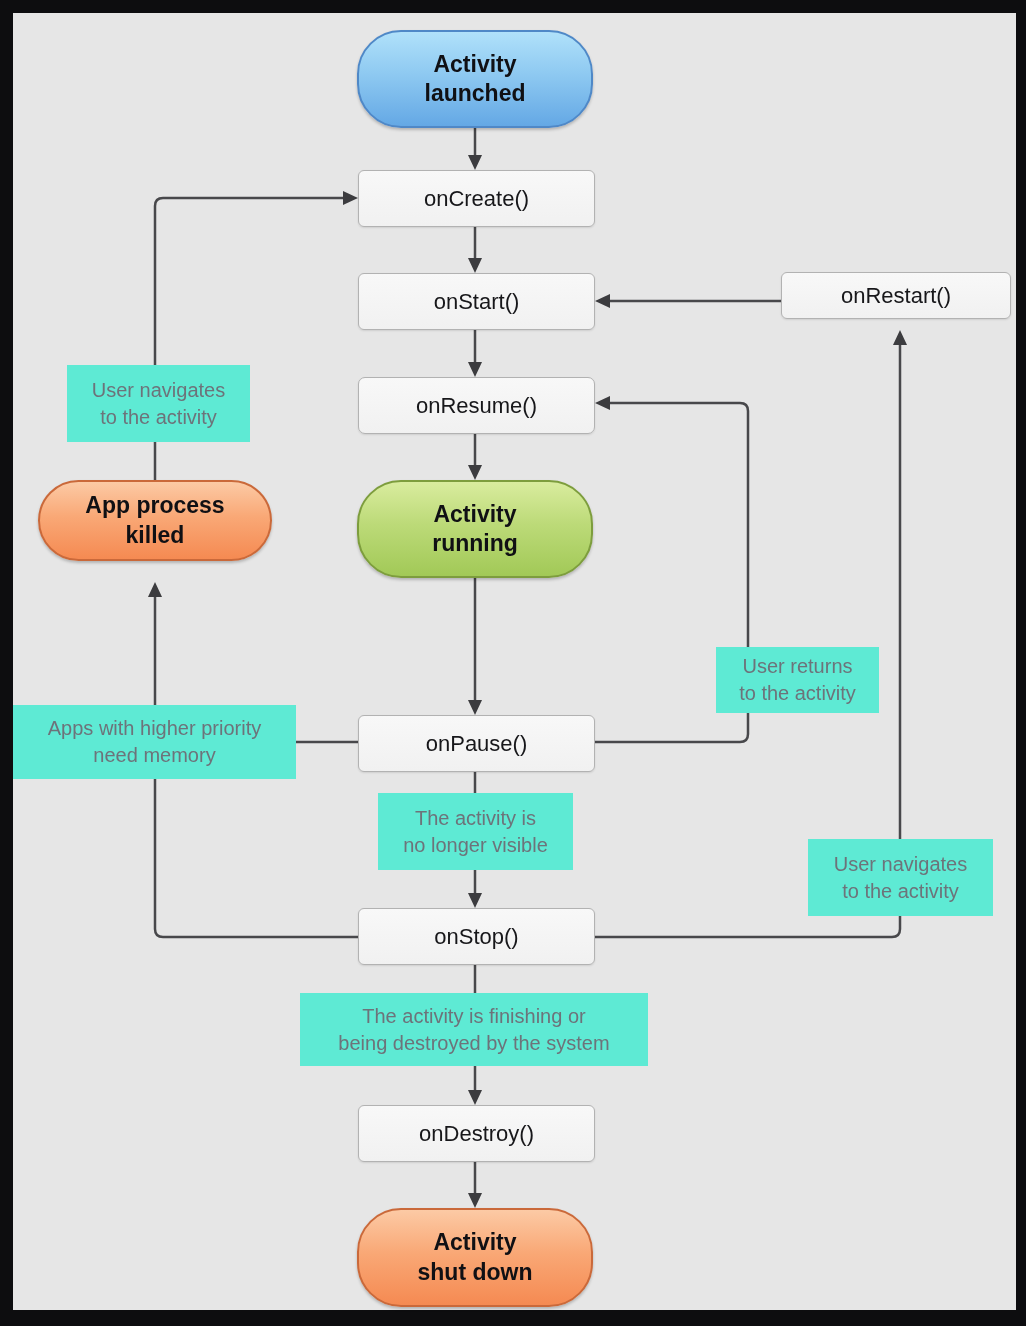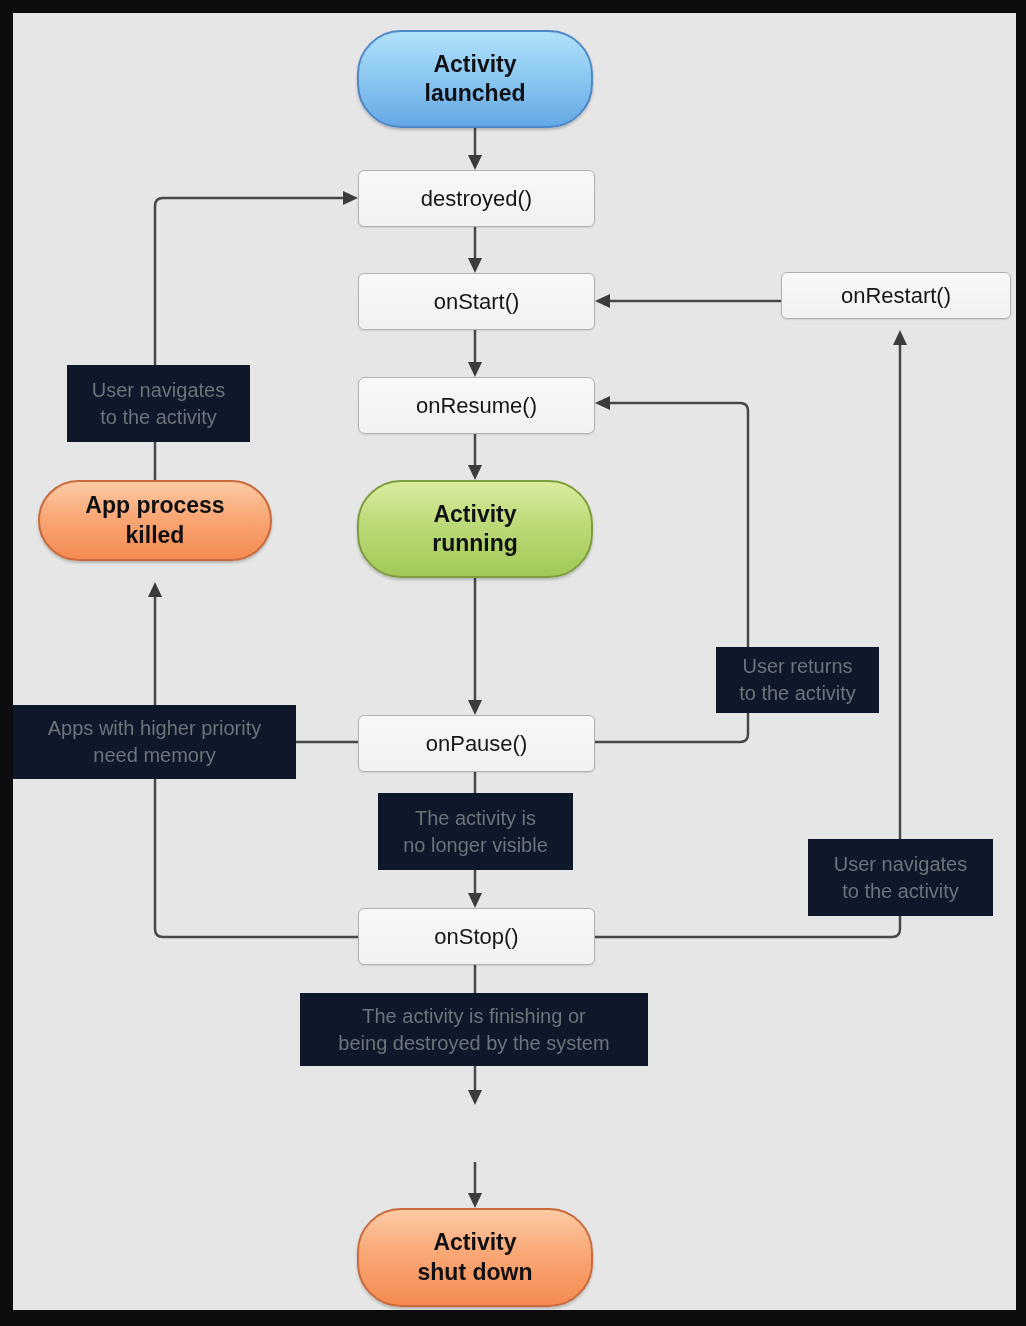--- a/index.html
+++ b/index.html
@@ -71,21 +71,21 @@
   .pill.green {
     background: linear-gradient(180deg, #d9ec9e 0%, #bcda78 45%, #a2c957 100%);
     border: 2px solid #7d9d3d;
   }
   .pill.orange {
     background: linear-gradient(180deg, #fccaa5 0%, #f9a876 45%, #f58a52 100%);
     border: 2px solid #ca693a;
   }
   .annotation {
     position: absolute;
-    background: #0f172a;
+    background: #5eead4;
     display: flex;
     align-items: center;
     justify-content: center;
     text-align: center;
     white-space: pre-line;
     font-size: 20px;
     line-height: 1.34;
     color: #6d737a;
     box-sizing: border-box;
   }
@@ -175,35 +175,36 @@
 
   <div class="annotation" style="left:287px; top:980px; width:348px; height:73px;">The activity is finishing or
 being destroyed by the system</div>
 
   <div class="annotation" style="left:795px; top:826px; width:185px; height:77px;">User navigates
 to the activity</div>
 
   <div class="node pill blue" style="left:344px; top:17px;">Activity
 launched</div>
 
-  <div class="node proc" style="left:345px; top:157px;">destroyed()</div>
+  <div class="node proc" style="left:345px; top:157px;">onCreate()</div>
 
   <div class="node proc" style="left:345px; top:260px;">onStart()</div>
 
   <div class="node proc" style="left:768px; top:259px; width:230px; height:47px;">onRestart()</div>
 
   <div class="node proc" style="left:345px; top:364px;border-radius:7px;">onResume()</div>
 
   <div class="node pill green" style="left:344px; top:467px;">Activity
 running</div>
 
   <div class="node pill orange" style="left:25px; top:467px; width:234px; height:81px;">App process
 killed</div>
 
   <div class="node proc" style="left:345px; top:895px;">onStop()</div>
 
   <div class="node proc" style="left:345px; top:702px;">onPause()</div>
 
+  <div class="node proc" style="left:345px; top:1092px;">onDestroy()</div>
 
   <div class="node pill orange" style="left:344px; top:1195px; height:99px;">Activity
 shut down</div>
 
 </div>
 
 </body></html>

